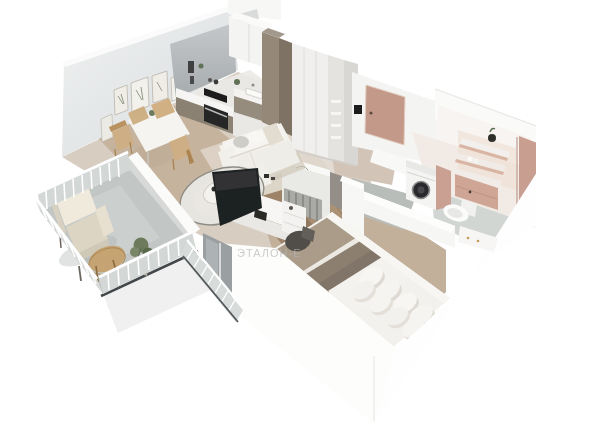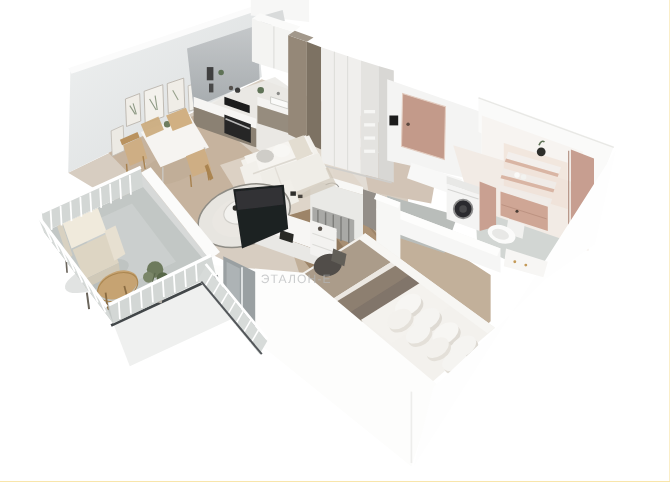--- a/index.html
+++ b/index.html
@@ -1,16 +1,16 @@
 <!DOCTYPE html>
 <html><head>
 <meta charset="utf-8">
 <style>
 html,body{margin:0;padding:0;background:#ffffff;}
-#scene{width:609px;height:438px;position:relative;overflow:hidden;background:#eab308;}
+#scene{width:536px;height:438px;position:relative;overflow:hidden;background:#ec4899;}
 text{font-family:"Liberation Sans",sans-serif;}
 </style>
 </head>
 <body>
 <div id="scene">
 <svg width="609" height="438" viewBox="0 0 609 438">
 <defs>
 <filter id="soft" x="-10%" y="-10%" width="120%" height="120%">
           <feGaussianBlur stdDeviation="0.6"></feGaussianBlur>
         </filter>

